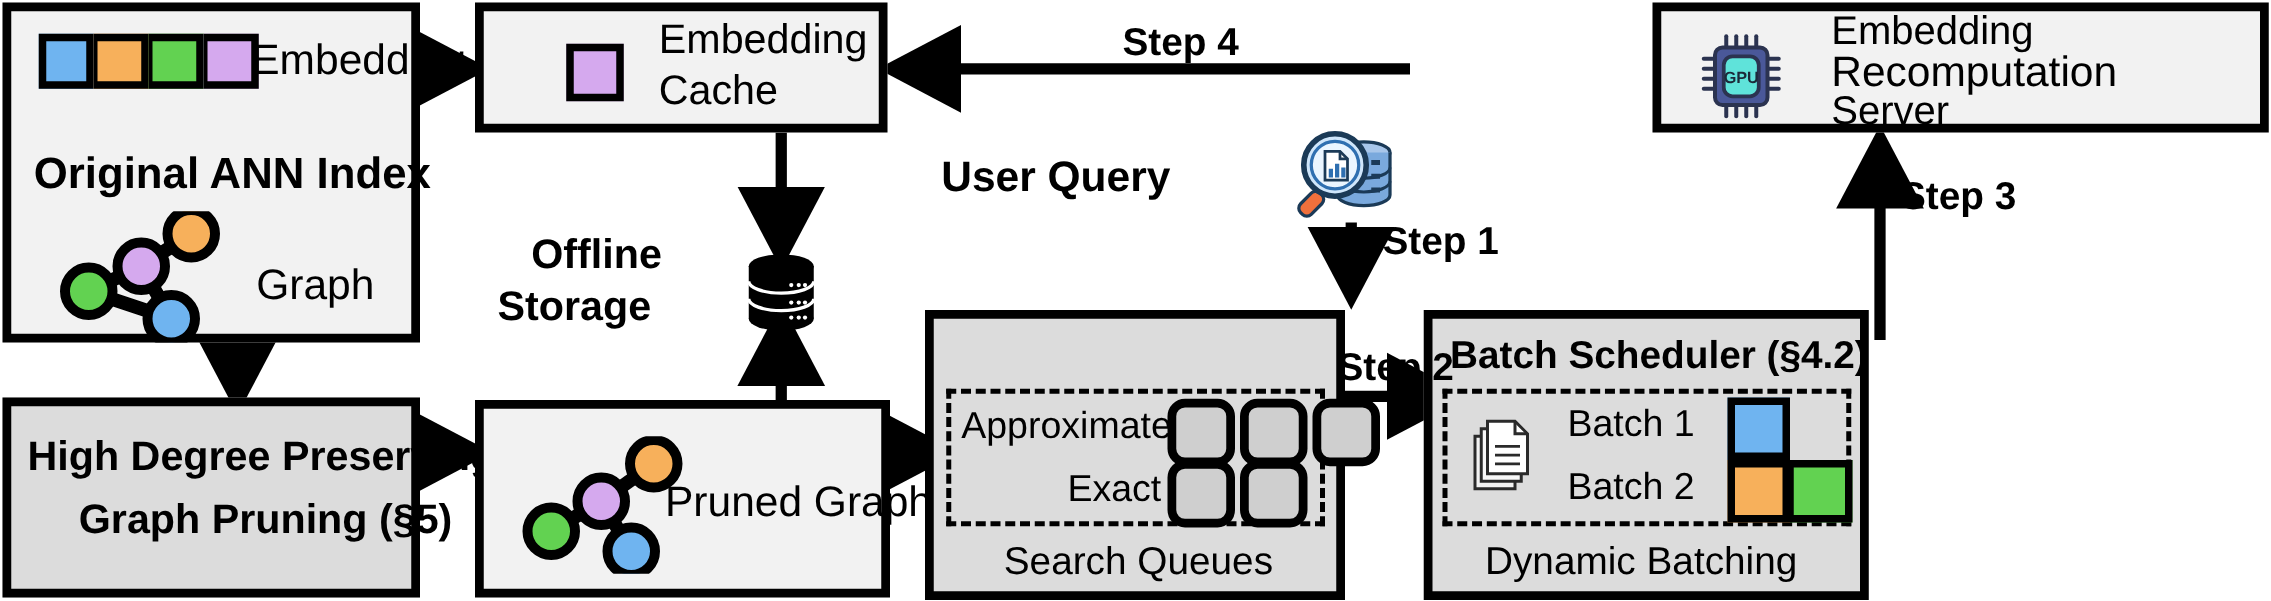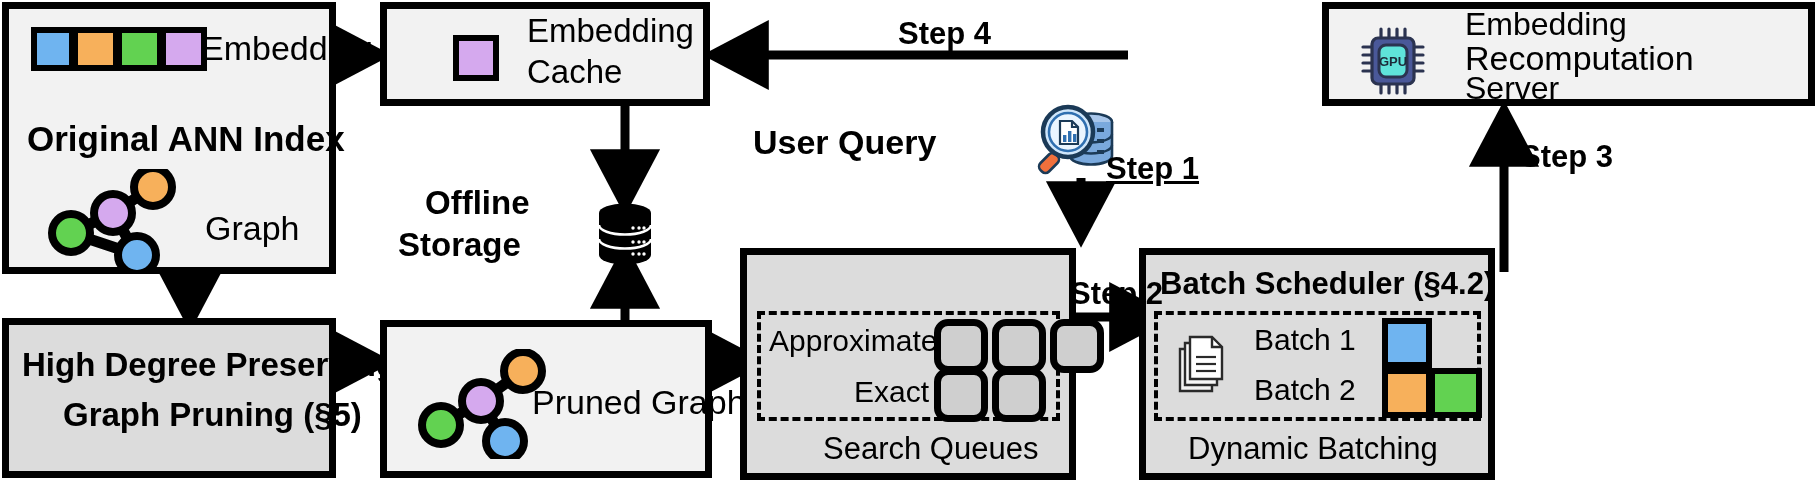--- a/index.html
+++ b/index.html
@@ -175,21 +175,21 @@
         <div class="slot"></div>
       </div>
 
       <div class="lbl" style="left:83px;top:60px;font-size:30px;margin-left:10px;">Exact</div>
       <div class="qrow" style="left:173px;top:53px;">
         <div class="slot"></div>
         <div class="slot"></div>
       </div>
     </div>
 
-    <div class="lbl" style="left:56px;top:177px;font-size:31px;margin-left:20px;">Search Queues</div>
+    <div class="lbl" style="left:56px;top:177px;font-size:31px;">Search Queues</div>
   </div>
 
   <div class="box grey" style="left:1139px;top:248px;width:356px;height:232px;">
     <div class="lbl bold" style="left:14px;top:12px;font-size:31px;">Batch Scheduler (§4.2)</div>
 
     <div class="dashed" style="left:8px;top:56px;width:327px;height:110px;">
 
       <svg style="position:absolute;left:18px;top:20px;" width="52" height="62" viewBox="0 0 52 62">
         <path d="M4,14 h22 l10,10 v32 h-32 z" fill="#f2f2f2" stroke="#2a2a2a" stroke-width="2.4"></path>
         <path d="M9,8 h22 l10,10 v32 h-32 z" fill="#f7f7f7" stroke="#2a2a2a" stroke-width="2.4"></path>
@@ -241,18 +241,18 @@
       <rect x="13" y="13" width="42" height="46" rx="6" fill="#4a5899" stroke="#2b3350" stroke-width="3.2"></rect>
       <rect x="20" y="20" width="28" height="32" rx="7" fill="#5fe3da" stroke="#2b3350" stroke-width="3"></rect>
       <text x="34" y="41" font-family="&quot;Liberation Sans&quot;, sans-serif" font-size="13" font-weight="bold" fill="#1c2a3a" text-anchor="middle">GPU</text>
     </svg>
 
     <div class="lbl" style="left:136px;top:-2px;font-size:32px;">Embedding</div>
     <div class="lbl" style="left:136px;top:30px;font-size:34px;">Recomputation</div>
     <div class="lbl" style="left:136px;top:62px;font-size:32px;">Server</div>
   </div>
 
-  <div class="lbl bold" style="left:1106px;top:152px;font-size:31px;text-decoration:underline;">Step 1</div>
+  <div class="lbl bold" style="left:1106px;top:176px;font-size:31px;">Step 1</div>
   <div class="lbl bold" style="left:1070px;top:277px;font-size:31px;">Step 2</div>
   <div class="lbl bold" style="left:1520px;top:140px;font-size:31px;">Step 3</div>
   <div class="lbl bold" style="left:898px;top:17px;font-size:31px;">Step 4</div>
 
 </div>
 
 </body></html>

